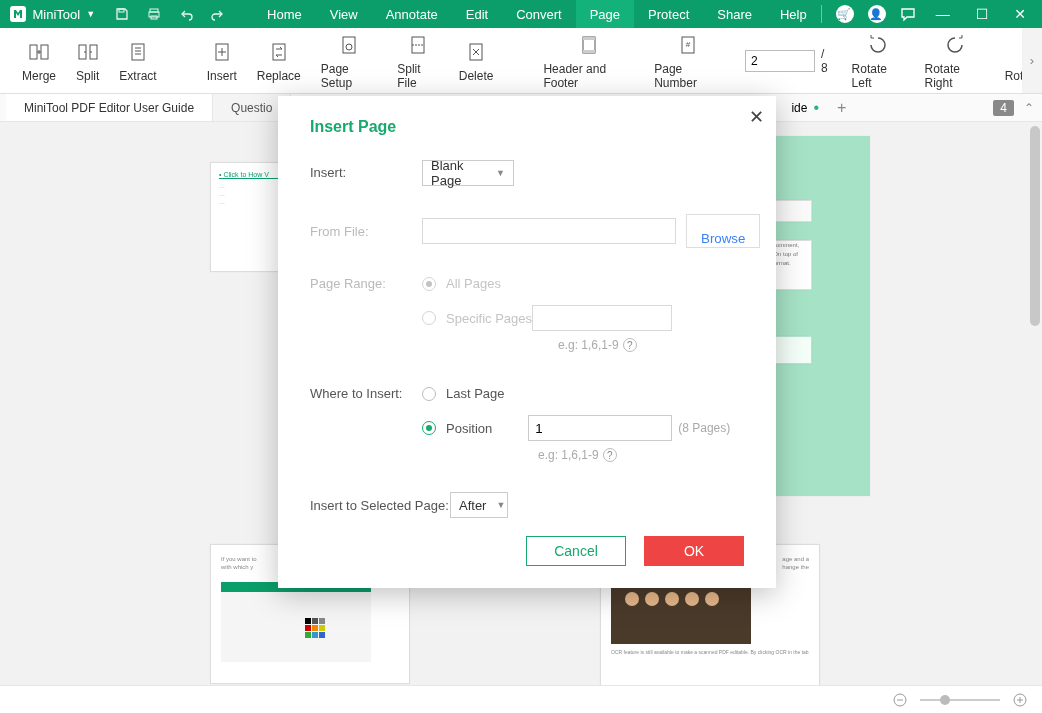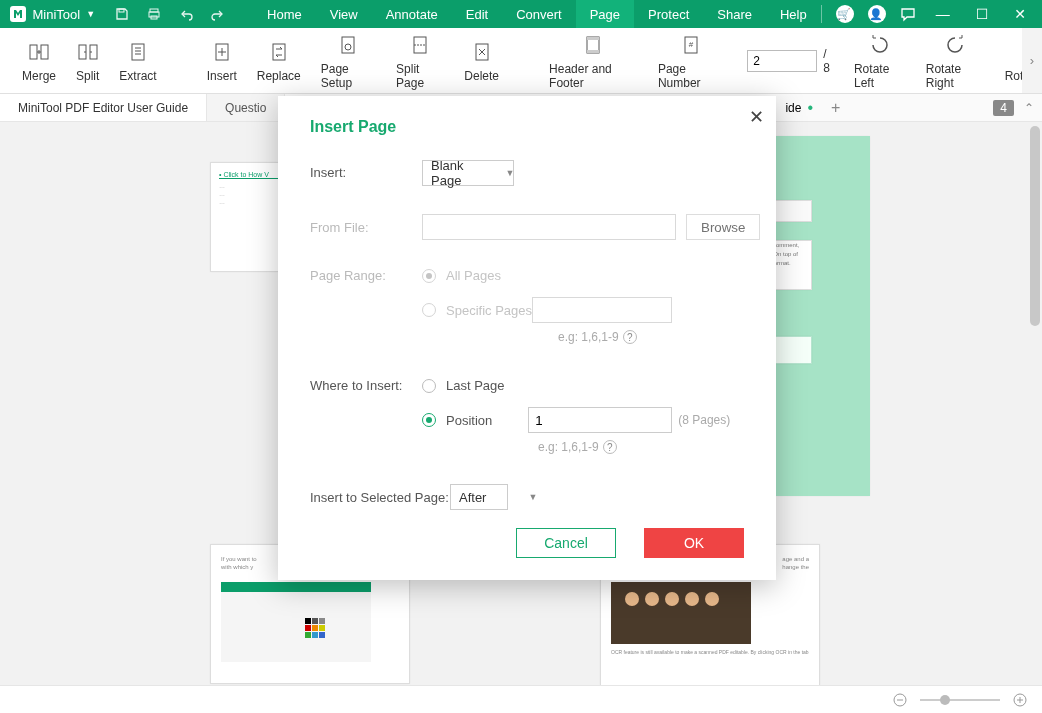--- a/index.html
+++ b/index.html
@@ -25,21 +25,21 @@
 .ribbon .group { display:flex; flex-direction:column; align-items:center; justify-content:center; margin: 0 10px; cursor:pointer; color:#333; }
 .ribbon .group .icon { height: 26px; display:flex; align-items:center; justify-content:center; color:#555; }
 .ribbon .group .label { font-size: 12px; margin-top: 4px; }
 .ribbon .spacer { flex: 0 0 30px; }
 .ribbon .pager { display:flex; align-items:center; margin: 0 14px; }
 .ribbon .pager input { width: 70px; height: 22px; border:1px solid #bbb; padding: 0 5px; font-size:12px; }
 .ribbon .pager .tot { margin-left: 6px; color:#333; font-size:12px; }
 .ribbon .more { position:absolute; right:0; top:0; bottom:0; width:20px; background:#f3f3f3; display:flex; align-items:center; justify-content:center; color:#888; cursor:pointer; }
 
 
-.doctabs { height: 28px; background:#fafafa; border-bottom:1px solid #e6e6e6; display:flex; align-items:stretch; font-size:12px; position:relative; }
+.doctabs { height: 28px; background:#fafafa; border-bottom:1px solid #e6e6e6; display:flex; align-items:stretch; font-size:12px; padding-left: 6px; position:relative; }
 .doctabs .doctab { display:flex; align-items:center; padding: 0 18px; border-right:1px solid #e6e6e6; background:#fff; color:#333; cursor:pointer; }
 .doctabs .doctab.off { background:#f4f4f4; color:#555; }
 .doctabs .partial { padding-left: 500px; display:flex; align-items:center; }
 .doctabs .dot { color:#25b57b; margin: 0 6px; font-size:16px; }
 .doctabs .plus { margin-left: 12px; color:#888; font-size:16px; cursor:pointer; }
 .doctabs .right { position:absolute; right: 8px; top:0; bottom:0; display:flex; align-items:center; gap:10px; }
 .doctabs .badge { background:#888; color:#fff; padding:1px 7px; font-size:12px; border-radius:2px; }
 
 
 .canvas { position:absolute; top: 122px; left:0; right:0; bottom: 28px; background:#f2f2f2; overflow:hidden; }
@@ -76,36 +76,36 @@
 
 
 .overlay { position:absolute; inset:0; }
 .dialog { position:absolute; left: 278px; top: 96px; width: 498px; background:#fff; box-shadow: 0 6px 28px rgba(0,0,0,.25); padding: 22px 32px 22px 32px; }
 .dialog .close { position:absolute; right: 12px; top: 10px; font-size:18px; color:#444; cursor:pointer; }
 .dialog h2 { color:#17a96f; font-size: 16px; font-weight: 600; margin-bottom: 22px; }
 .dialog .row { display:flex; align-items:center; margin-bottom: 28px; color:#555; font-size: 13px; justify-content: space-between; }
 .dialog .row.disabled { color:#bababa; }
 .dialog .row .lbl { width: 112px; flex-shrink:0; }
 .dialog .row .ctrls { flex:1; }
-.dialog .select { display:inline-flex; align-items:center; justify-content:space-between; border:1px solid #ccc; height:26px; padding: 0 8px; background:#fff; cursor:pointer; color:#333;gap:32px; }
+.dialog .select { display:inline-flex; align-items:center; justify-content:space-between; border:1px solid #ccc; height:26px; padding: 0 8px; background:#fff; cursor:pointer; color:#333; }
 .dialog .select .caret { font-size:9px; color:#888; margin-left:10px; }
 .dialog .textinput { border:1px solid #ccc; height:26px; width: 254px; padding: 0 6px; background:#fff; }
 .dialog .textinput.readonly { background:#fff; border-color:#d9d9d9; }
-.dialog .btn-browse { margin-left: 10px; border:1px solid #ddd; background:#fff; height:26px; padding: 4px 14px; color:#737373; cursor:default; }
+.dialog .btn-browse { margin-left: 10px; border:1px solid #ddd; background:#fff; height:26px; padding: 16px 14px; color:#3b82f6; cursor:default; }
 .dialog .radio { display:flex; align-items:center; margin-bottom: 14px; }
 .dialog .radio .r { width:14px; height:14px; border:1.5px solid #bbb; border-radius:50%; margin-right:10px; position:relative; }
 .dialog .radio.checked .r { border-color:#17a96f; }
 .dialog .radio.checked .r::after { content:''; position:absolute; inset:3px; border-radius:50%; background:#17a96f; }
 .dialog .radio.disabled { color:#c4c4c4; }
 .dialog .radio.disabled .r { border-color:#d4d4d4; }
 .dialog .radio.disabled.checked .r::after { background:#c4c4c4; }
 .dialog .hint { font-size:12px; color:#aaa; margin-left: 4px; display:inline-flex; align-items:center; gap:4px; }
 .dialog .hint .q { width:14px; height:14px; border:1px solid #bbb; border-radius:50%; display:inline-flex; align-items:center; justify-content:center; font-size:10px; color:#888; }
 .dialog .note { font-size:12px; color:#aaa; margin-left:6px; }
-.dialog .actions { display:flex; justify-content:flex-end; gap: 28px; margin-top: 10px; }
+.dialog .actions { display:flex; justify-content:flex-end; gap: 18px; margin-top: 10px; }
 .dialog .btn { height:30px; width:100px; display:flex; align-items:center; justify-content:center; cursor:pointer; font-size:14px; }
 .dialog .btn.cancel { border:1px solid #17a96f; color:#17a96f; background:#fff; }
 .dialog .btn.ok { background:#ef4444; color:#fff; }
 .posrow .textinput { width:144px; }
 
 svg { display:block; }
 </style>
 </head>
 <body>
 
@@ -229,21 +229,21 @@
       </span>
       <span class="label">Page Setup</span>
     </div>
   <div class="group">
       <span class="icon">
         <svg width="22" height="22" viewBox="0 0 22 22">
           <rect x="5" y="3" width="12" height="16" fill="none" stroke="#555"></rect>
           <path d="M5 11h12" stroke="#555" stroke-dasharray="2 1"></path>
         </svg>
       </span>
-      <span class="label">Split Page</span>
+      <span class="label">Split File</span>
     </div>
   <div class="group">
       <span class="icon">
         <svg width="22" height="22" viewBox="0 0 22 22">
           <rect x="5" y="3" width="12" height="16" fill="none" stroke="#555"></rect>
           <path d="M8 8l6 6M14 8l-6 6" stroke="#555"></path>
         </svg>
       </span>
       <span class="label">Delete</span>
     </div>

